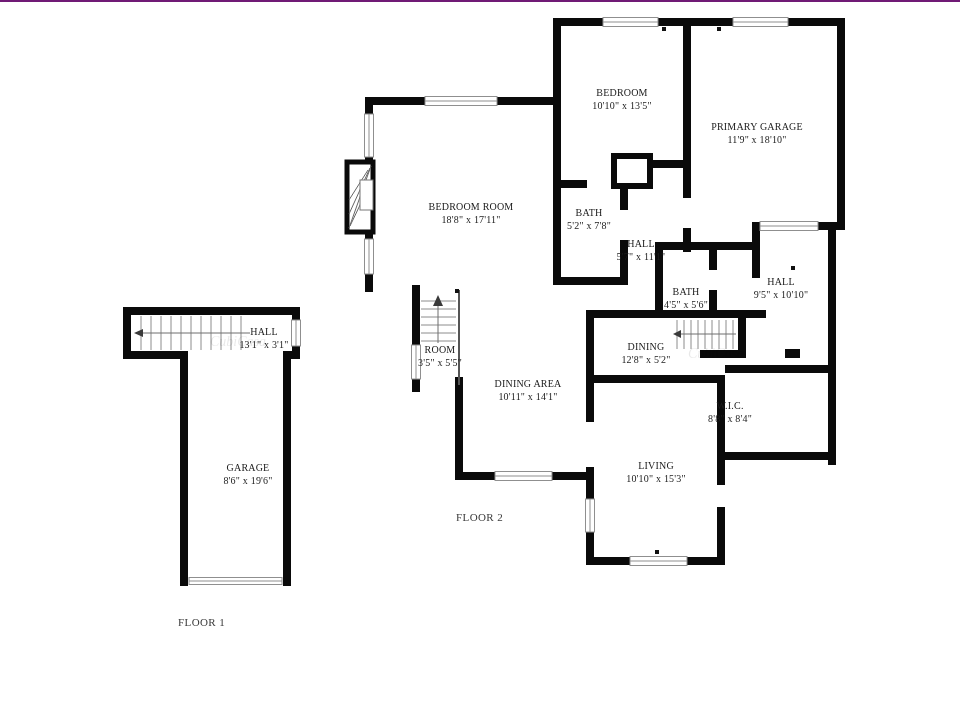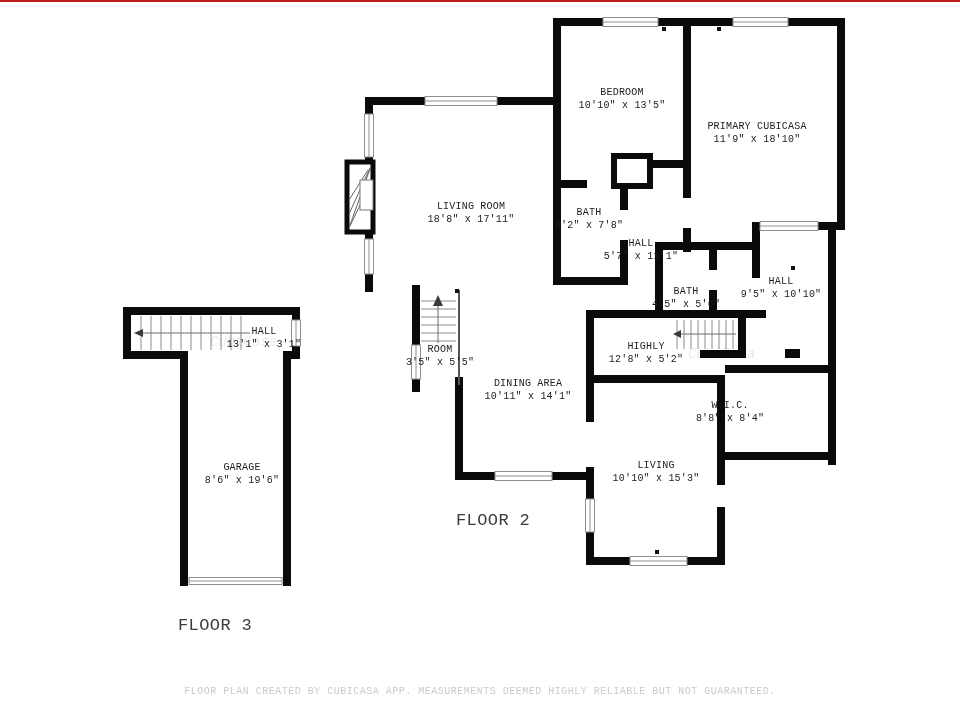--- a/index.html
+++ b/index.html
@@ -1,29 +1,29 @@
 <!DOCTYPE html>
 <html><head>
 <meta charset="utf-8">
 <title>Floor Plan</title>
 <style>
   html,body{margin:0;padding:0;background:#fff;}
   #canvas{position:relative;width:960px;height:708px;background:#ffffff;overflow:hidden;
-          font-family:Liberation Mono, monospace;border-top:2px solid #b91c1c;box-sizing:border-box;}
+          font-family:Liberation Serif, serif;border-top:2px solid #701a75;box-sizing:border-box;}
   #plan-svg{position:absolute;left:0;top:0;}
   .wall{fill:#0a0a0a;}
   .win{fill:#ffffff;stroke:#8f8f8f;stroke-width:1;}
   .winline{stroke:#8f8f8f;stroke-width:1;}
   .tread{stroke:#8c8c8c;stroke-width:1;fill:none;}
   .stairmid{stroke:#6f6f6f;stroke-width:1;fill:none;}
   .arrow{fill:#3a3a3a;}
   .mark{fill:#111;}
   .room-label{position:absolute;transform:translate(-50%,-50%);text-align:center;
               font-size:10px;line-height:13px;color:#1c1c1c;letter-spacing:.2px;white-space:nowrap;}
-  .floor-label{position:absolute;font-size:17px;color:#3c3c3c;letter-spacing:.4px;white-space:nowrap;}
+  .floor-label{position:absolute;font-size:11px;color:#3c3c3c;letter-spacing:.4px;white-space:nowrap;}
   .watermark{position:absolute;font-size:14px;color:rgba(0,0,0,0.09);font-style:italic;white-space:nowrap;}
   #footer-disclaimer{position:absolute;left:50%;top:684px;transform:translateX(-50%);
               font-size:10px;color:#cbcbcb;letter-spacing:.5px;white-space:nowrap;}
 </style>
 </head>
 <body>
 
 <div id="canvas">
 
   <svg id="plan-svg" width="960" height="720" viewBox="0 0 960 720">
@@ -178,45 +178,45 @@
       <rect class="mark" x="791" y="264" width="4" height="4"></rect>
       <rect class="mark" x="655" y="548" width="4" height="4"></rect>
     </g>
   </svg>
 
   <div class="room-label" style="left:622px;top:97px">
     <div>BEDROOM</div>
     <div>10'10" x 13'5"</div>
   </div>
   <div class="room-label" style="left:757px;top:131px">
-    <div>PRIMARY CUBICASA</div>
+    <div>PRIMARY GARAGE</div>
     <div>11'9" x 18'10"</div>
   </div>
   <div class="room-label" style="left:471px;top:211px">
-    <div>LIVING ROOM</div>
+    <div>BEDROOM ROOM</div>
     <div>18'8" x 17'11"</div>
   </div>
   <div class="room-label" style="left:589px;top:217px">
     <div>BATH</div>
     <div>5'2" x 7'8"</div>
   </div>
   <div class="room-label" style="left:641px;top:248px">
     <div>HALL</div>
     <div>5'7" x 11'1"</div>
   </div>
   <div class="room-label" style="left:686px;top:296px">
     <div>BATH</div>
     <div>4'5" x 5'6"</div>
   </div>
   <div class="room-label" style="left:781px;top:286px">
     <div>HALL</div>
     <div>9'5" x 10'10"</div>
   </div>
   <div class="room-label" style="left:646px;top:351px">
-    <div>HIGHLY</div>
+    <div>DINING</div>
     <div>12'8" x 5'2"</div>
   </div>
   <div class="room-label" style="left:440px;top:354px">
     <div>ROOM</div>
     <div>3'5" x 5'5"</div>
   </div>
   <div class="room-label" style="left:528px;top:388px">
     <div>DINING AREA</div>
     <div>10'11" x 14'1"</div>
   </div>
@@ -225,25 +225,24 @@
     <div>10'10" x 15'3"</div>
   </div>
   <div class="room-label" style="left:730px;top:410px">
     <div>W.I.C.</div>
     <div>8'8" x 8'4"</div>
   </div>
   <div class="room-label" style="left:264px;top:336px">
     <div>HALL</div>
     <div>13'1" x 3'1"</div>
   </div>
-  <div class="room-label" style="left:242px;top:472px">
+  <div class="room-label" style="left:248px;top:472px">
     <div>GARAGE</div>
     <div>8'6" x 19'6"</div>
   </div>
 
   <div class="floor-label" style="left:456px;top:509px">FLOOR 2</div>
-  <div class="floor-label" style="left:178px;top:614px">FLOOR 3</div>
+  <div class="floor-label" style="left:178px;top:614px">FLOOR 1</div>
 
   <div class="watermark" style="left:210px;top:332px">CubiCasa</div>
   <div class="watermark" style="left:688px;top:344px">CubiCasa</div>
 
-  <div id="footer-disclaimer">FLOOR PLAN CREATED BY CUBICASA APP. MEASUREMENTS DEEMED HIGHLY RELIABLE BUT NOT GUARANTEED.</div>
 </div>
 
 </body></html>

